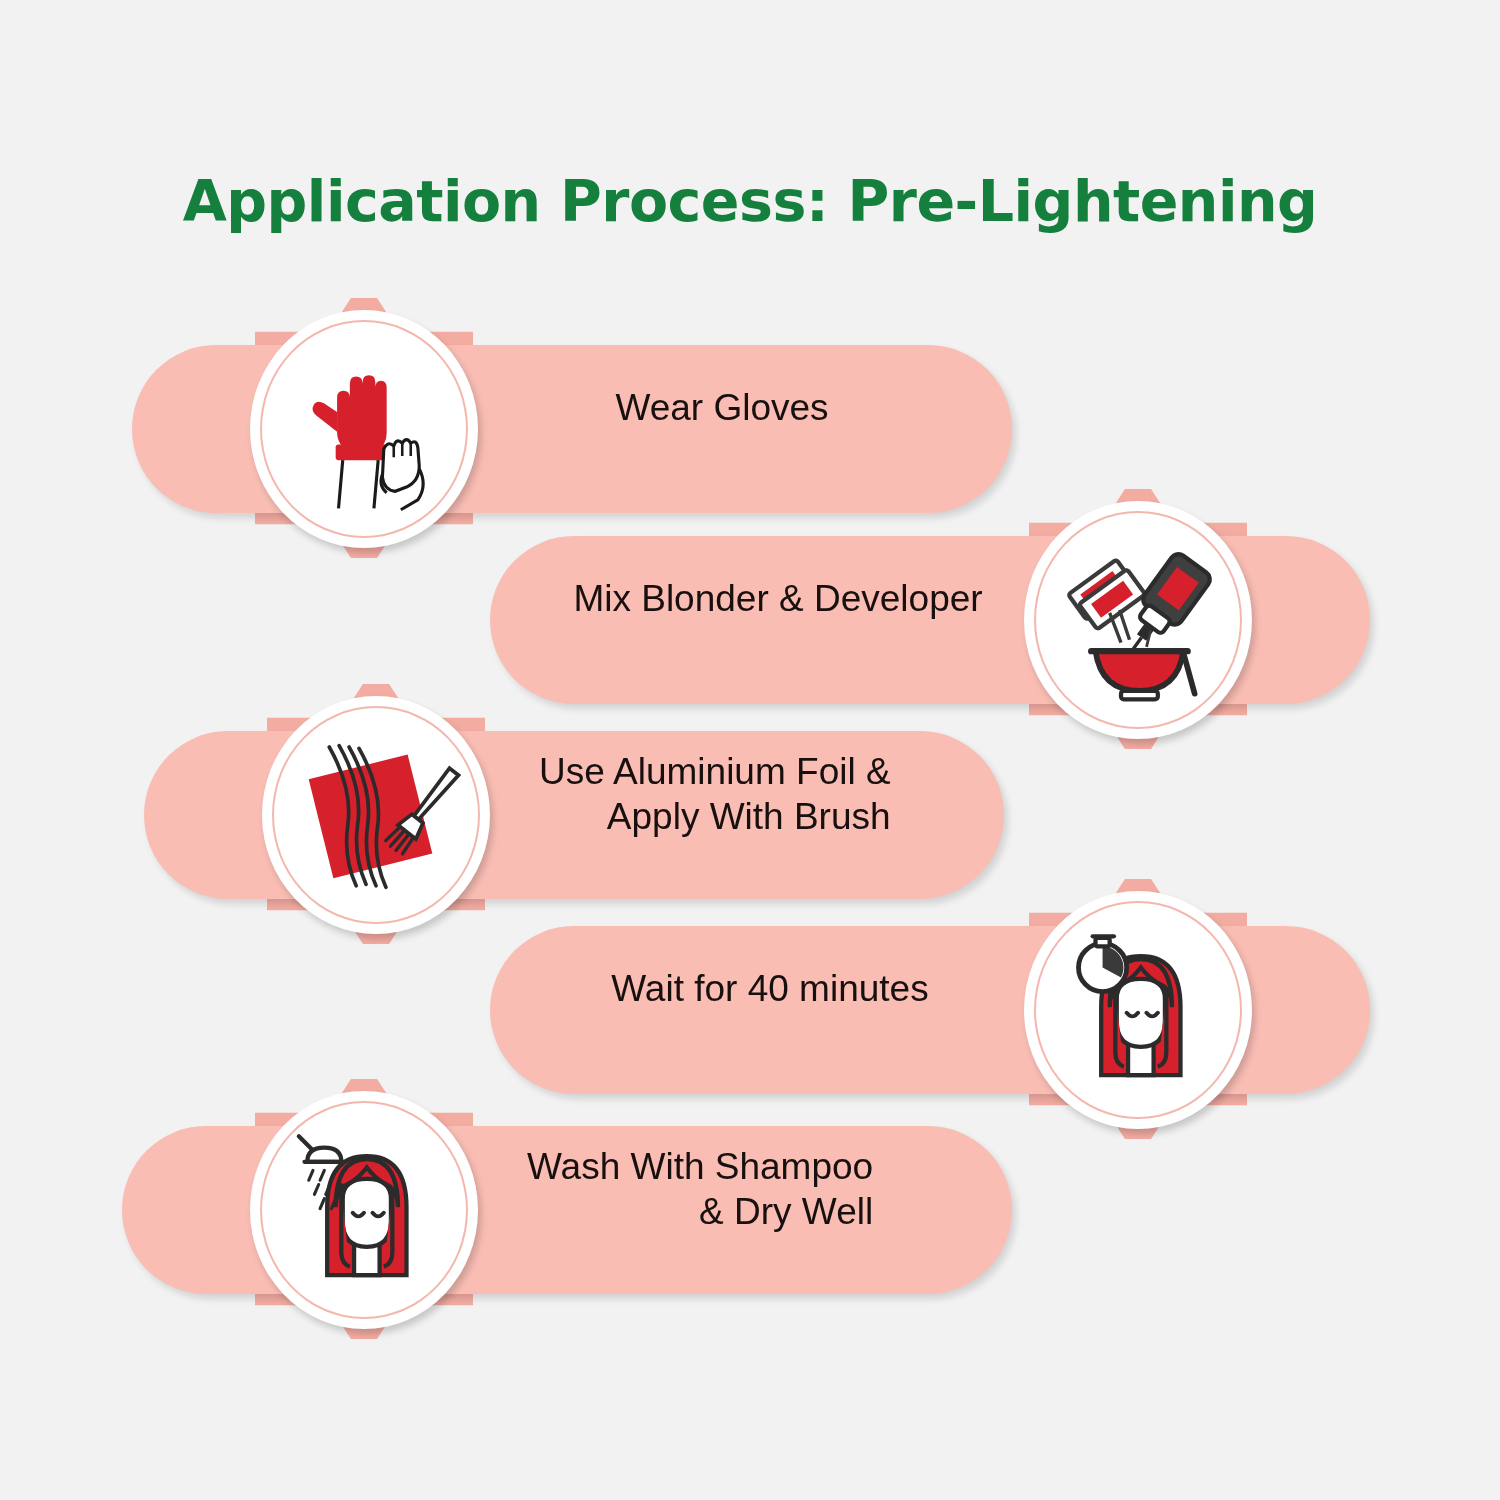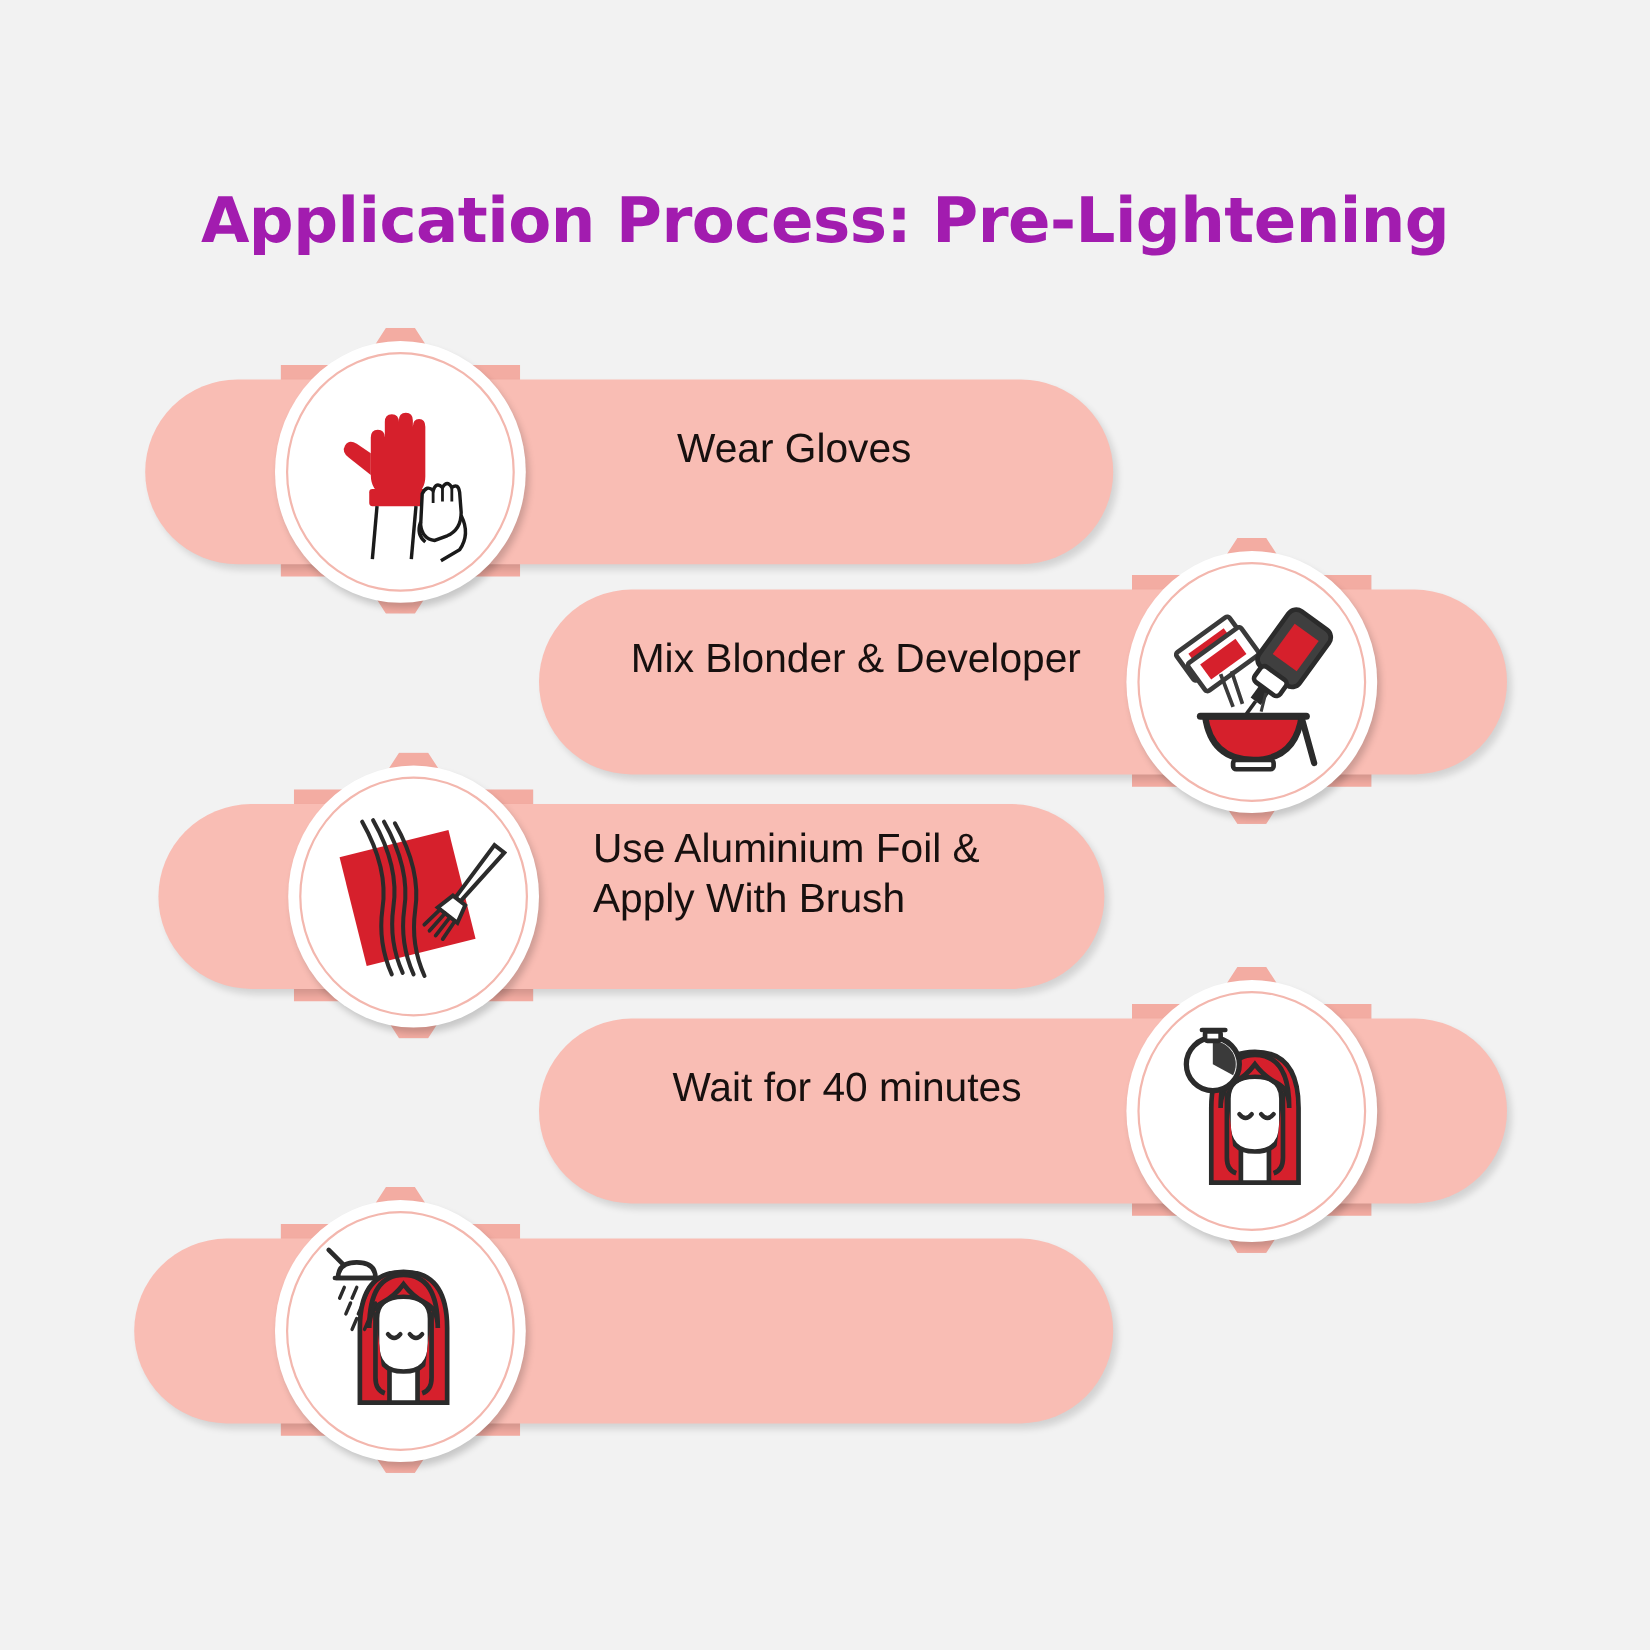--- a/index.html
+++ b/index.html
@@ -19,31 +19,32 @@
   .title {
     position: absolute;
     top: 168px;
     left: 0;
     width: 1500px;
     text-align: center;
     font-family: "DejaVu Sans", sans-serif;
     font-size: 57px;
     font-weight: bold;
     letter-spacing: -0.5px;
-    color: #a21caf;
+    color: #15803d;
     white-space: nowrap;
   }
 
   
   .stage {
     position: absolute;
     left: 0;
     top: 0;
     width: 1224px;
     height: 1500px;
+    text-align: right;
   }
 
   .step {
     position: absolute;
     height: 210px;
   }
 
   
   .ribbon {
     position: absolute;
@@ -296,20 +297,22 @@
           <rect x="30" y="9" width="10" height="6" rx="1.5" fill="#ffffff" stroke="#2b2b2b" stroke-width="3"></rect>
           <path d="M28 8 L43 8" stroke="#2b2b2b" stroke-width="3" stroke-linecap="round"></path>
         </svg>
       </span>
     </div>
   </div>
 
   <div class="step" id="row-5">
     <div class="ribbon"></div>
     <div class="pill"></div>
+    <div class="pill-text left">Wash With Shampoo
+&amp; Dry Well</div>
     <div class="badge">
       <span>
         <svg viewBox="0 0 120 120">
 
           <path d="M34 58 Q34 22 62 22 Q90 22 90 58 L90 106 L34 106 Z" fill="#d6202c" stroke="#2b2b2b" stroke-width="3"></path>
 
           <path d="M53 84 L53 106 L71 106 L71 84 Z" fill="#ffffff" stroke="#2b2b2b" stroke-width="3"></path>
 
           <path d="M45 52 Q45 38 62 38 Q79 38 79 52 L79 68
                    Q79 86 62 86 Q45 86 45 68 Z" fill="#ffffff" stroke="#2b2b2b" stroke-width="3"></path>

